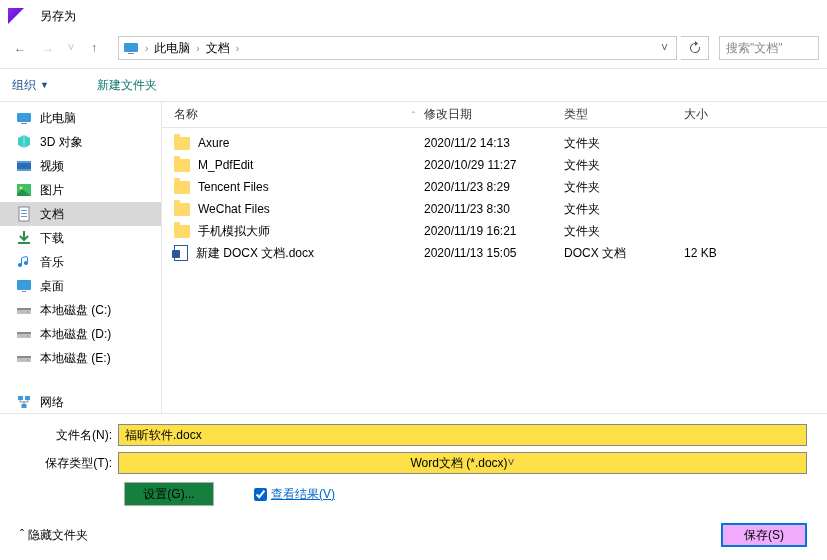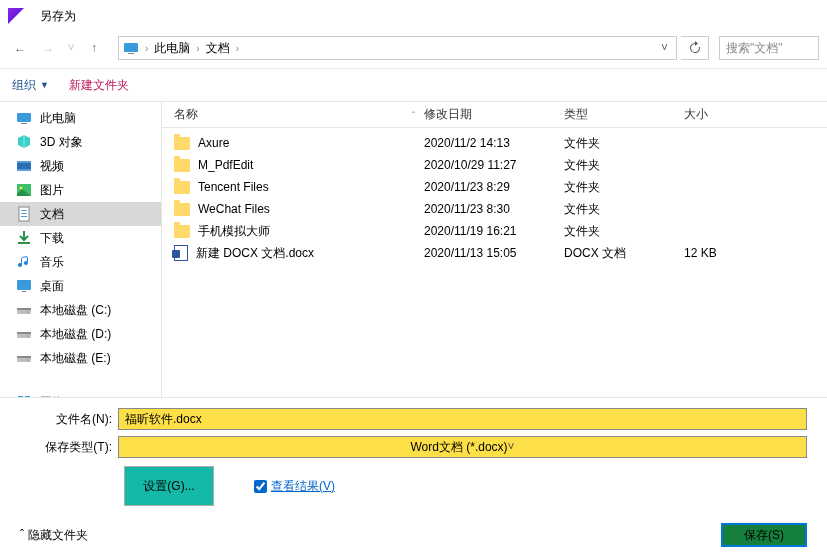--- a/index.html
+++ b/index.html
@@ -12,21 +12,21 @@
 .nav-btn.disabled { color: #ccc; cursor: default; }
 .addrbox { flex: 1; height: 24px; border: 1px solid #ccc; display: flex; align-items: center; padding: 0 4px; gap: 6px; margin-left: 8px; }
 .crumb { color: #000; }
 .crumb-sep { color: #888; font-size: 10px; }
 .addrbox .spacer { flex: 1; }
 .addrbox .dd { color: #666; padding: 0 4px; }
 .refresh { width: 28px; height: 24px; border: 1px solid #ccc; border-left: none; display: flex; align-items: center; justify-content: center; }
 .searchbox { width: 100px; height: 24px; border: 1px solid #ccc; margin-left: 6px; display: flex; align-items: center; padding: 0 6px; color: #888; }
 .toolbar { height: 34px; border-top: 1px solid #e5e5e5; border-bottom: 1px solid #e5e5e5; background: #fff; display: flex; align-items: center; padding: 0 12px; gap: 20px; }
 .toolbar .org { color: #1a4f8b; display: flex; align-items: center; gap: 4px; }
-.toolbar .newf { color: #be185d; }
+.toolbar .newf { color: #0f766e; margin-left: 28px; }
 .main { flex: 1; display: flex; overflow: hidden; }
 .sidebar { width: 162px; border-right: 1px solid #e5e5e5; padding: 4px 0; overflow-y: auto; }
 .s-item { height: 24px; display: flex; align-items: center; padding: 0 8px 0 16px; gap: 8px; cursor: pointer; }
 .s-item.sel { background: #d8d8d8; }
 .s-item .lbl { white-space: nowrap; }
 .icon { width: 16px; height: 16px; display: inline-flex; align-items: center; justify-content: center; flex-shrink: 0; }
 .svgico { width: 16px; height: 16px; }
 .filepane { flex: 1; display: flex; flex-direction: column; }
 .cols { height: 26px; border-bottom: 1px solid #e5e5e5; display: flex; align-items: center; padding-left: 12px; color: #333; }
 .cols > div { border-right: 1px solid transparent; padding-right: 8px; }
@@ -40,27 +40,27 @@
 .folder-icon { width: 16px; height: 13px; background: #ffd96a; border-radius: 1px; position: relative; }
 .folder-icon::before { content: ""; position: absolute; top: -3px; left: 0; width: 6px; height: 3px; background: #ffd96a; border-radius: 1px 1px 0 0; }
 .docx-icon { width: 14px; height: 16px; background: #fff; border: 1px solid #2b579a; position: relative; }
 .docx-icon::after { content: ""; position: absolute; left: -3px; top: 4px; width: 8px; height: 8px; background: #2b579a; border-radius: 1px; }
 .bottom { border-top: 1px solid #e5e5e5; padding: 10px 20px 4px 20px; }
 .form-row { display: flex; align-items: center; margin-bottom: 6px; }
 .form-row .lbl { width: 98px; text-align: right; padding-right: 6px; }
 .form-row input, .form-row .select { flex: 1; height: 22px; border: 1px solid #888; padding: 0 6px; font-size: 12px; background: #fde047; }
 .form-row .select { display: flex; align-items: center; justify-content: center; }
 .opts-row { display: flex; align-items: center; padding-left: 104px; margin-top: 8px; gap: 40px; }
-.btn { min-width: 90px; height: 40px; border: 1px solid #adadad; background: #14b8a6; cursor: pointer; padding: 0 12px; }
+.btn { min-width: 90px; height: 24px; border: 1px solid #adadad; background: #15803d; cursor: pointer; padding: 0 12px; }
 .chk { display: flex; align-items: center; gap: 4px; color: #0066cc; }
 .chk input { accent-color: #0066cc; }
 .chk .u { text-decoration: underline; }
 .footer { height: 50px; display: flex; align-items: center; justify-content: space-between; padding: 0 20px; }
 .footer .hide { display: flex; align-items: center; gap: 4px; cursor: pointer; }
-.footer .save-btn { min-width: 86px; height: 24px; border: 2px solid #0078d7; background: #15803d; cursor: pointer; }
+.footer .save-btn { min-width: 86px; height: 24px; border: 2px solid #0078d7; background: #f0abfc; cursor: pointer; }
 .arrow { display:inline-block; }
 </style>
 </head>
 <body>
 
 <div class="titlebar">
   <div class="appicon"></div>
   <div class="title">另存为</div>
 </div>
 

